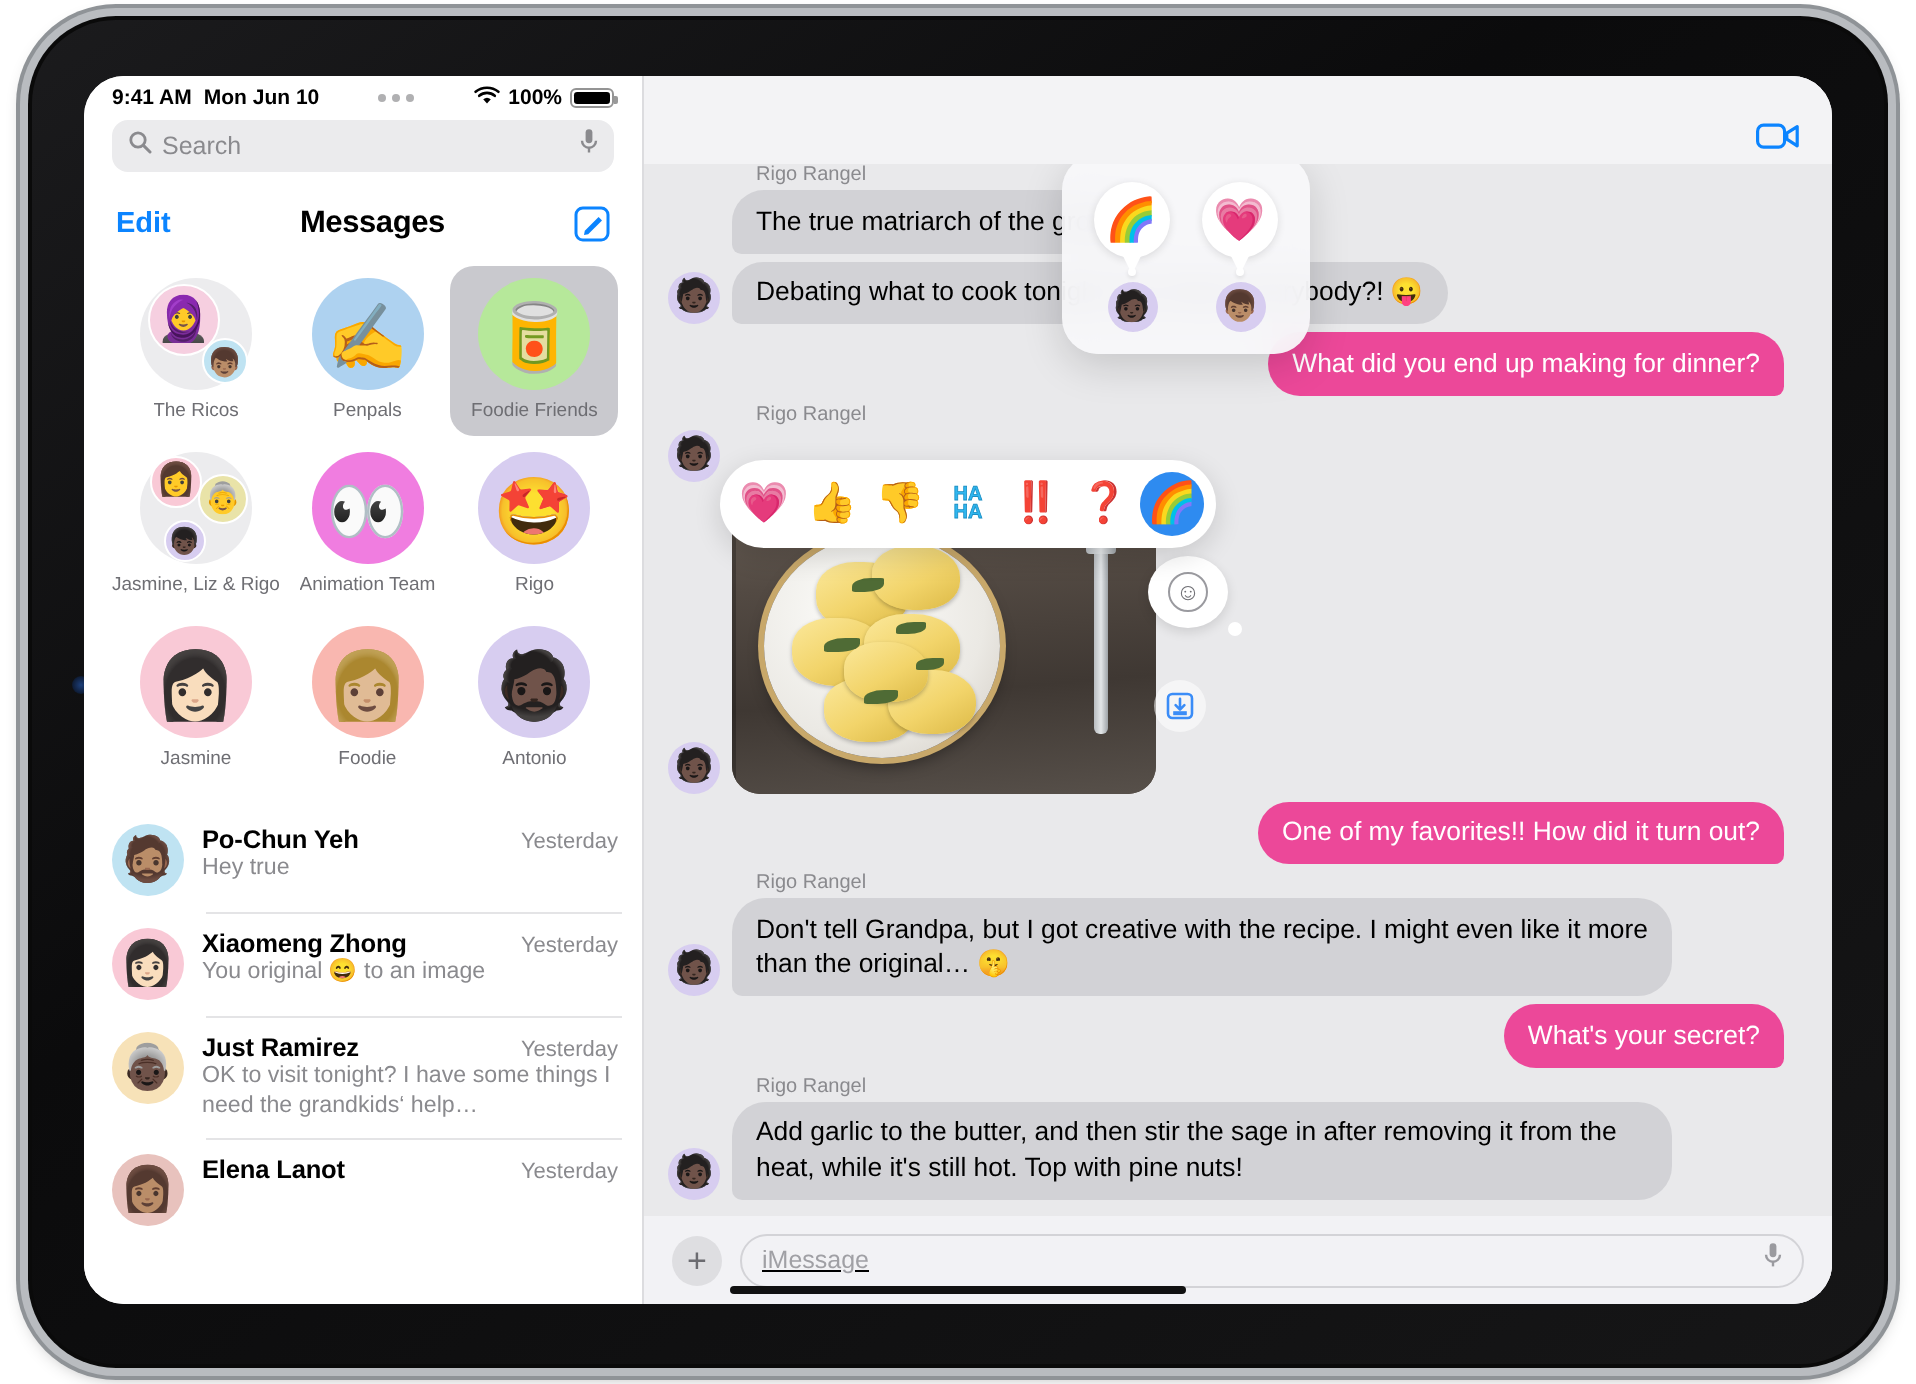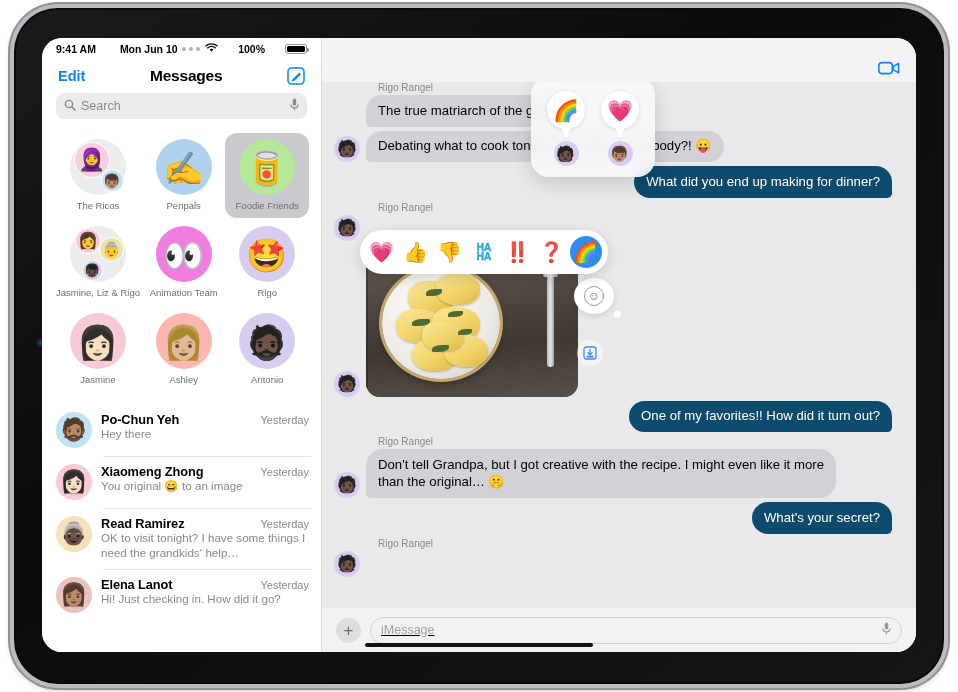--- a/index.html
+++ b/index.html
@@ -40,24 +40,24 @@
 
   
   #status-bar {
     position: absolute;
     left: 0; top: 0; width: 100%; height: 22px;
     display: flex; align-items: center;
     font-size: 10.5px; font-weight: bold; color: #000;
     z-index: 30;
     pointer-events: none;
   }
-  .sb-left { padding-left: 14px; display: flex; gap: 24px; align-items: center;}
+  .sb-left { padding-left: 14px; display: flex; gap: 6px; align-items: center;}
   .sb-center { flex: 1; display: flex; justify-content: center; align-items: center; gap: 3px; }
   .sb-dot { width: 4px; height: 4px; border-radius: 50%; background: #b0b0b2; }
-  .sb-right { padding-right: 14px; display: flex; gap: 20px; align-items: center; justify-content: flex-end; }
+  .sb-right { padding-right: 14px; display: flex; gap: 4px; align-items: center; justify-content: flex-end; }
   .battery-shell {
     width: 22px; height: 10.5px; border-radius: 3px;
     border: 1px solid rgba(0,0,0,.42);
     position: relative; display: inline-block;
   }
   .battery-fill {
     position: absolute; left: 1px; top: 1px; bottom: 1px; right: 1px;
     background: #000; border-radius: 1.6px;
   }
   .battery-cap {
@@ -185,21 +185,21 @@
   .thread-avatar.spacer { visibility: hidden; }
   .bubble {
     max-width: 470px;
     padding: 6.5px 12px 7.5px 12px;
     border-radius: 17px;
     font-size: 13.2px; line-height: 1.33;
     position: relative;
     word-wrap: break-word;
   }
   .bubble.in { background: #d2d2d6; color: #000; border-bottom-left-radius: 5px; }
-  .bubble.out { background: #0c4a6e; color: #fff; border-bottom-right-radius: 5px; }
+  .bubble.out { background: #ec4899; color: #fff; border-bottom-right-radius: 5px; }
   .read-receipt {
     text-align: right; font-size: 8.5px; color: #8a8a8e;
     margin: 1px 4px 3px 0;
   }
 
   
   .photo-bubble {
     width: 212px; height: 152px; border-radius: 14px; overflow: hidden;
     position: relative; background: #4a4036;
   }
@@ -385,47 +385,47 @@
           </span>
           <span>100%</span>
           <span class="battery-shell">
             <span class="battery-fill"></span>
             <span class="battery-cap"></span>
           </span>
         </div>
       </div>
 
       <div id="sidebar-top">
-        <div id="sidebar-nav">
-          <div id="edit-button">Edit</div>
-          <div id="sidebar-title">Messages</div>
-          <div id="compose-button">
-            <svg width="18" height="18" viewBox="0 0 18 18">
-              <rect x="1" y="1" width="16" height="16" rx="3.4" fill="none" stroke="#0b84ff" stroke-width="1.5"></rect>
-              <path d="M5.4 12.4 L12.3 5.5 L14 7.2 L7.1 14.1 L5 14.5 Z" fill="#0b84ff"></path>
-            </svg>
-          </div>
-        </div>
-
         <div id="search-bar">
           <span>
             <svg width="12" height="12" viewBox="0 0 12 12">
               <circle cx="5" cy="5" r="3.6" fill="none" stroke="#8a8a8e" stroke-width="1.4"></circle>
               <line x1="7.7" y1="7.7" x2="11" y2="11" stroke="#8a8a8e" stroke-width="1.5" stroke-linecap="round"></line>
             </svg>
           </span>
           <span id="search-placeholder">Search</span>
           <span>
             <svg width="9" height="13" viewBox="0 0 9 13">
               <rect x="2.8" y="0.6" width="3.4" height="7" rx="1.7" fill="#8a8a8e"></rect>
               <path d="M1 6.4 A3.5 3.5 0 0 0 8 6.4" fill="none" stroke="#8a8a8e" stroke-width="1.2"></path>
               <line x1="4.5" y1="9.6" x2="4.5" y2="12.2" stroke="#8a8a8e" stroke-width="1.2"></line>
             </svg>
           </span>
         </div>
+
+        <div id="sidebar-nav">
+          <div id="edit-button">Edit</div>
+          <div id="sidebar-title">Messages</div>
+          <div id="compose-button">
+            <svg width="18" height="18" viewBox="0 0 18 18">
+              <rect x="1" y="1" width="16" height="16" rx="3.4" fill="none" stroke="#0b84ff" stroke-width="1.5"></rect>
+              <path d="M5.4 12.4 L12.3 5.5 L14 7.2 L7.1 14.1 L5 14.5 Z" fill="#0b84ff"></path>
+            </svg>
+          </div>
+        </div>
       </div>
 
       <div id="pinned-grid">
           <div class="pin">
             <div class="pin-avatar grp">
               <span class="g1" style="width:36px;height:36px;left:4px;top:3px;background:#f6cfe0;font-size:22px;">🧕</span>
               <span class="g2" style="width:23px;height:23px;right:2px;bottom:3px;background:#bfe3f2;font-size:14px;">👦🏽</span>
             </div>
             <div class="pin-label">The Ricos</div>
           </div>
@@ -464,69 +464,68 @@
           <div class="pin">
             <div class="pin-avatar" style="background: rgb(249, 201, 214);">
               <span class="emoji">👩🏻</span>
             </div>
             <div class="pin-label">Jasmine</div>
           </div>
           <div class="pin">
             <div class="pin-avatar" style="background: rgb(249, 183, 176);">
               <span class="emoji">👩🏼</span>
             </div>
-            <div class="pin-label">Ashley</div>
+            <div class="pin-label">Foodie</div>
           </div>
           <div class="pin">
             <div class="pin-avatar" style="background: rgb(215, 205, 240);">
               <span class="emoji">🧔🏿</span>
             </div>
             <div class="pin-label">Antonio</div>
           </div>
         </div>
 
       <div id="conv-list">
           <div class="conv">
             <div class="conv-avatar" style="background:#bfe3f2">🧔🏽</div>
             <div class="conv-body">
               <div class="conv-row1">
                 <span class="conv-name">Po-Chun Yeh</span>
                 <span class="conv-time">Yesterday</span>
               </div>
-              <div class="conv-preview">Hey there</div>
+              <div class="conv-preview">Hey true</div>
             </div>
           </div>
           <div class="conv">
             <div class="conv-avatar" style="background:#f9c9d6">👩🏻</div>
             <div class="conv-body">
               <div class="conv-row1">
                 <span class="conv-name">Xiaomeng Zhong</span>
                 <span class="conv-time">Yesterday</span>
               </div>
               <div class="conv-preview">You original 😄 to an image</div>
             </div>
           </div>
           <div class="conv">
             <div class="conv-avatar" style="background:#f7e2b8">👵🏿</div>
             <div class="conv-body">
               <div class="conv-row1">
-                <span class="conv-name">Read Ramirez</span>
+                <span class="conv-name">Just Ramirez</span>
                 <span class="conv-time">Yesterday</span>
               </div>
               <div class="conv-preview">OK to visit tonight? I have some things I need the grandkids‘ help…</div>
             </div>
           </div>
           <div class="conv">
             <div class="conv-avatar" style="background:#e8c2bd">👩🏽</div>
             <div class="conv-body">
               <div class="conv-row1">
                 <span class="conv-name">Elena Lanot</span>
                 <span class="conv-time">Yesterday</span>
               </div>
-              <div class="conv-preview">Hi! Just checking in. How did it go?</div>
             </div>
           </div>
         </div>
     </div>
 
     <div id="thread">
       <div id="thread-topbar">
         <div id="facetime-button">
           <svg width="22" height="16" viewBox="0 0 22 16">
             <rect x="0.8" y="2.6" width="13.5" height="11" rx="3" fill="none" stroke="#0b84ff" stroke-width="1.6"></rect>
@@ -599,20 +598,21 @@
           </div>
           <div class="msg-group">
             <div class="row out">
               <div class="bubble out">What's your secret?</div>
             </div>
           </div>
           <div class="msg-group">
             <div class="sender-name">Rigo Rangel</div>
             <div class="row in">
               <div class="thread-avatar">🧑🏿</div>
+              <div class="bubble in">Add garlic to the butter, and then stir the sage in after removing it from the heat, while it's still hot. Top with pine nuts!</div>
             </div>
           </div>
           <div id="tapback-picker">
             <div class="tb-item">💗</div>
             <div class="tb-item">👍</div>
             <div class="tb-item">👎</div>
             <div class="tb-item">
               <span style="font-size:10px;font-weight:bold;color:#2fb6ef;line-height:.95;text-align:center;-webkit-text-stroke:.4px #1b8fc4;">HA<br>HA</span>
             </div>
             <div class="tb-item">‼️</div>

